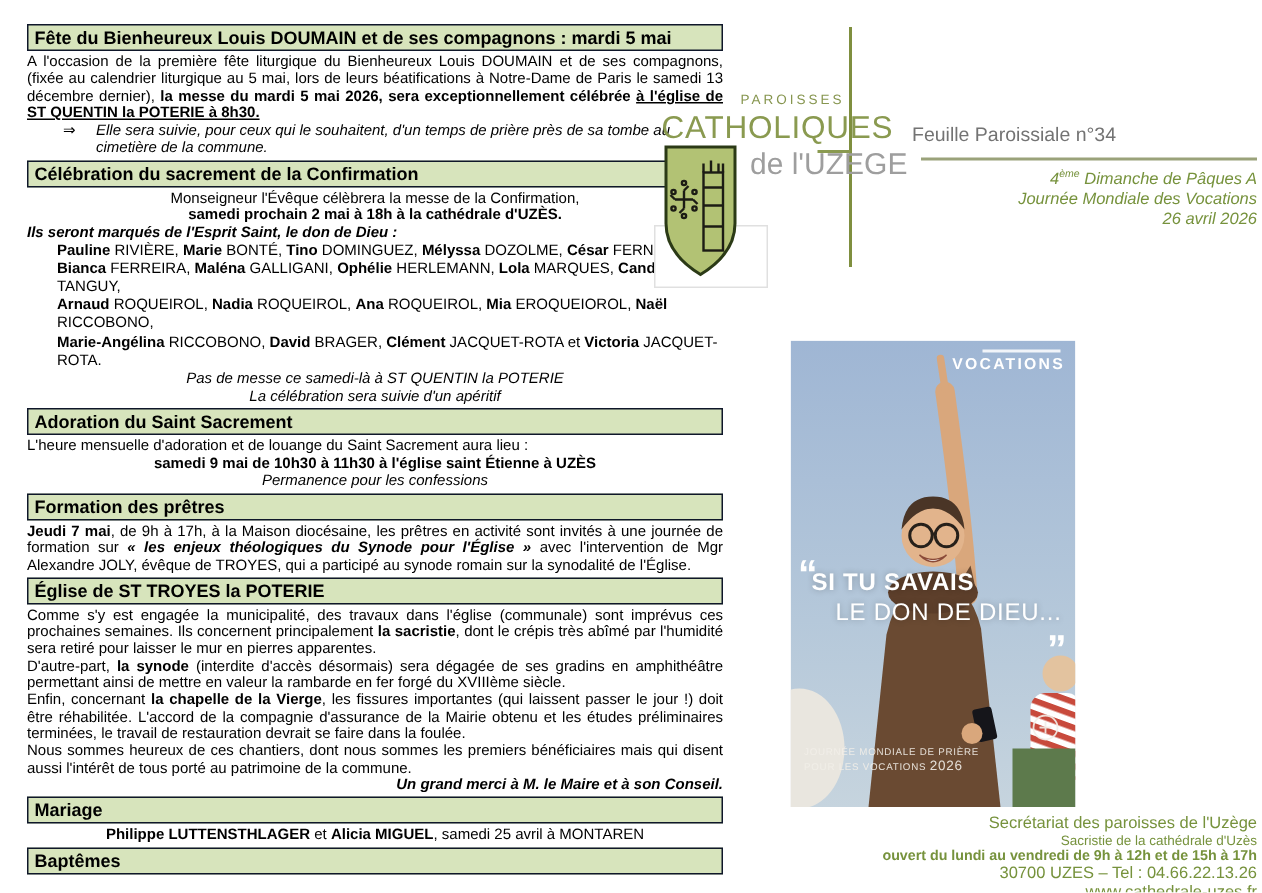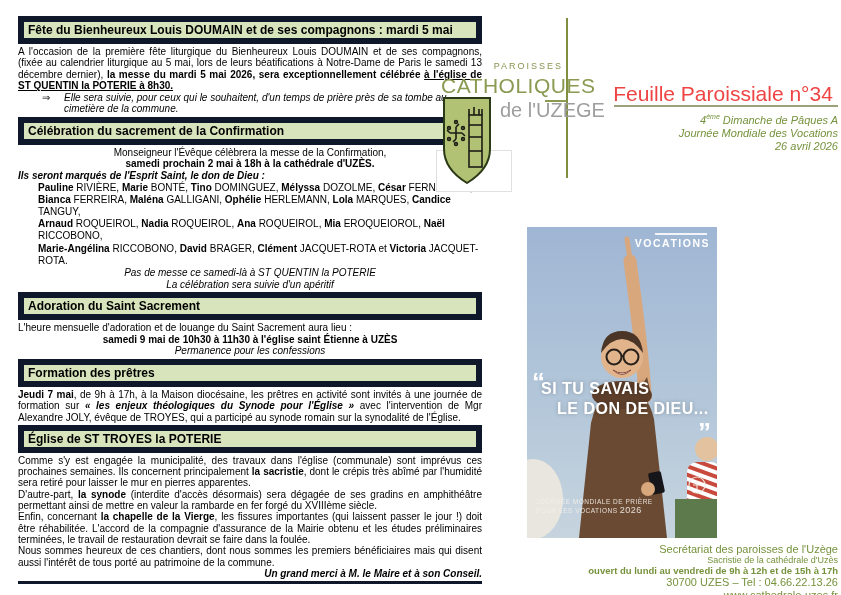--- a/index.html
+++ b/index.html
@@ -1,20 +1,20 @@
 <!DOCTYPE html>
 <html><head>
 <meta charset="utf-8">
 <style>
   html,body{margin:0;padding:0;background:#ffffff;}
   .page{position:relative;width:841px;height:595px;background:#fff;overflow:hidden;
         font-family:"Liberation Sans",sans-serif;color:#000;}
   
   .left-col{position:absolute;left:18px;top:14px;width:464px;height:570px;overflow:hidden;}
-  .sec-header{background:#d7e4bc;border:6px solid #0f172a;font-weight:bold;font-size:12px;
+  .sec-header{background:#d7e4bc;border:1px solid #0f172a;font-weight:bold;font-size:12px;
               line-height:14px;padding:1px 4px;margin:2px 0 2px 0;}
   .body-text{font-size:10px;line-height:11.3px;text-align:justify;}
   .center{text-align:center;}
   .italic{font-style:italic;}
   .bold{font-weight:bold;}
   .right{text-align:right;}
   .line{font-size:10px;line-height:11.6px;}
   .arrow-item{display:flex;font-size:10px;line-height:11.3px;margin:1px 0 0 24px;}
   .arrow-glyph{width:22px;flex:none;font-style:normal;}
   .arrow-note{flex:1;font-style:italic;padding-right:14px;}
@@ -23,35 +23,35 @@
   
   .v-rule{position:absolute;left:566px;top:18px;width:2px;height:160px;background:#7f8f3f;}
   .paroisses{position:absolute;left:455px;top:61px;width:108px;text-align:right;
              font-size:9px;letter-spacing:2px;color:#87965０;color:#879650;}
   .catholiques{position:absolute;left:441px;top:74px;font-size:21px;letter-spacing:0.5px;color:#8a9a50;}
   .swash{position:absolute;left:545px;top:100px;width:22px;height:2px;background:#8a9a50;}
   .uzege{position:absolute;left:500px;top:99px;font-size:20px;color:#9e9e9e;}
   .crest-box{position:absolute;left:436px;top:150px;width:74px;height:40px;background:#fff;
              border:1px solid #e0e0e0;}
   .crest{position:absolute;left:441px;top:95px;}
-  .issue-title{position:absolute;left:608px;top:82px;width:230px;text-align:center;
-               font-size:21px;color:#ef4444;}
+  .issue-title{position:absolute;left:608px;top:82px;width:230px;
+               font-size:13px;color:#737373;}
   .title-rule{position:absolute;left:614px;top:105px;width:224px;height:2px;background:#9aa27a;}
   .subtitle{position:absolute;left:598px;top:110px;width:240px;text-align:right;
             font-style:italic;color:#76923c;font-size:11px;line-height:13px;}
   
   .poster{position:absolute;left:527px;top:227px;width:190px;height:311px;overflow:hidden;}
   .poster svg{position:absolute;left:0;top:0;}
   .poster-brand{position:absolute;right:7px;top:10px;color:#fff;font-weight:bold;
                 font-size:10.5px;letter-spacing:1.5px;}
   .poster-brand-rule{position:absolute;right:10px;top:6px;width:52px;height:2px;background:#fff;opacity:.85;}
   .quote-open{position:absolute;left:5px;top:140px;color:#fff;font-size:26px;font-weight:bold;}
   .quote-l1{position:absolute;left:14px;top:153px;color:#fff;font-weight:bold;font-size:16px;
             letter-spacing:0.5px;text-shadow:0 0 4px rgba(0,0,0,.25);}
-  .quote-l2{position:absolute;left:30px;top:173px;color:#fff;font-weight:bold;font-size:16px;
+  .quote-l2{position:absolute;left:30px;top:173px;color:#fff;font-weight:normal;font-size:16px;
             letter-spacing:0.5px;text-shadow:0 0 4px rgba(0,0,0,.25);}
   .quote-close{position:absolute;right:6px;top:190px;color:#fff;font-size:26px;font-weight:bold;}
   .poster-footer{position:absolute;left:9px;top:270px;color:#f2efe9;font-size:6.5px;
                  line-height:9px;letter-spacing:0.5px;opacity:.9;}
   .poster-footer .yr{font-size:9px;}
   
   .contact{position:absolute;left:500px;top:543px;width:338px;text-align:right;color:#76923c;}
   .contact .c1{font-size:11px;line-height:12px;}
   .contact .c2{font-size:9px;line-height:10px;}
   .contact .c3{font-size:9.5px;line-height:11px;font-weight:bold;}

